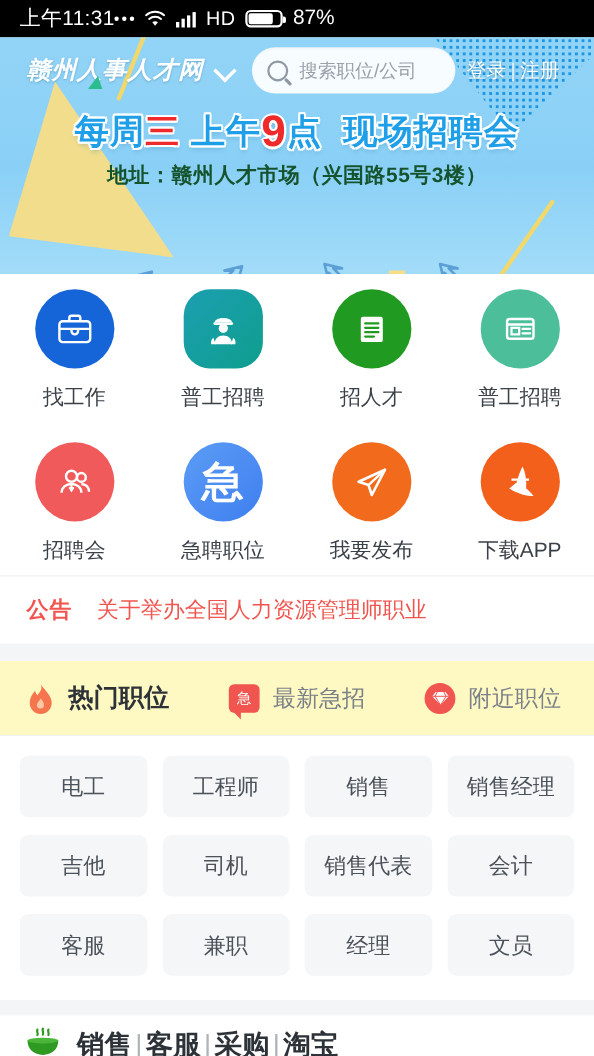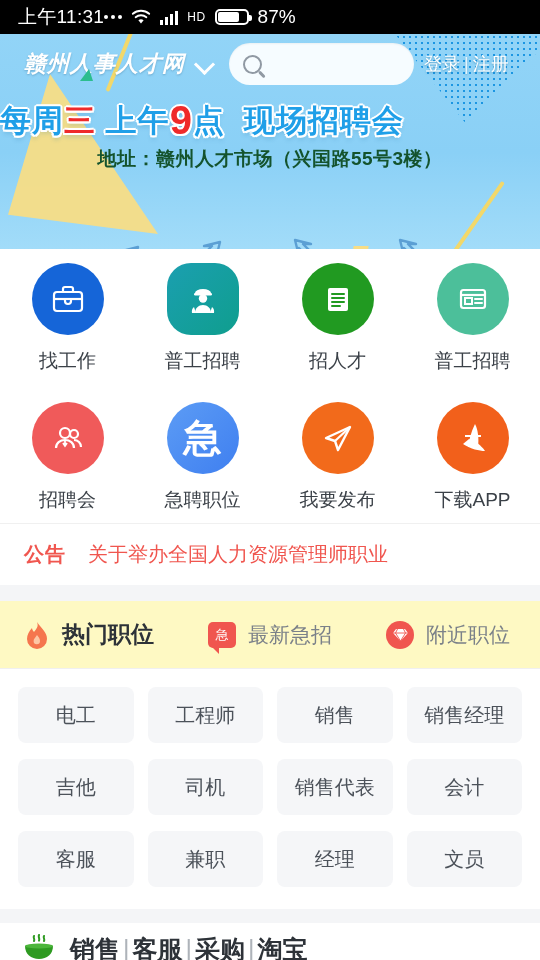--- a/index.html
+++ b/index.html
@@ -14,21 +14,21 @@
   
   .statusbar {
     height: 34px; background: #000; color: #fff;
     display: flex; align-items: center; 
     padding: 0 14px 0 18px;
   }
   .sb-time { font-size: 19px; letter-spacing: .3px; }
   .sb-right { display: flex; align-items: center; gap: 9px; }
   .sb-dots { display:flex; gap:3px; align-items:center; }
   .sb-dots i { width:4px; height:4px; background:#fff; border-radius:50%; display:block; }
-  .sb-hd { font-size: 12px; letter-spacing: .5px; }
+  .sb-hd { font-size: 18px; letter-spacing: .5px; }
   .sb-batt {
     width: 34px; height: 16px; border: 2px solid #fff; border-radius: 5px;
     position: relative; display:flex; align-items:center; padding:1px;
   }
   .sb-batt::after {
     content:''; position:absolute; right:-5px; top:4px; width:3px; height:6px;
     background:#fff; border-radius:0 2px 2px 0;
   }
   .sb-batt span { display:block; height:100%; background:#fff; border-radius:2px; }
   .sb-pct { font-size: 19px; }
@@ -99,21 +99,21 @@
   }
   .mag { width:19px; height:19px; border:2.4px solid #9099a3; border-radius:50%; position:relative; flex:none;}
   .mag::after { content:''; position:absolute; right:-6px; bottom:-4px; width:8px; height:2.6px; background:#9099a3; transform:rotate(45deg); border-radius:2px;}
   .search-ph { margin-left: 10px; color:#9aa1ab; font-size: 17px; }
   .auth { margin-left: 10px; color:#fff; font-size: 18px; white-space: nowrap; z-index: 7;
           text-shadow: 0 1px 2px rgba(40,110,150,.5); }
   .auth span { cursor:pointer; }
   .auth .div { opacity:.75; margin: 0 4px; }
 
   .headline {
-    position: absolute; top: 64px; left: 0; right: 0; z-index: 5;
+    position: absolute; top: 64px; left: 0; right: 0; text-align: center; z-index: 5;
     font-size: 31px; font-weight: bold; color: #1f9fe8;
     -webkit-text-stroke: 0px;
     text-shadow: 2px 0 0 #fff, -2px 0 0 #fff, 0 2px 0 #fff, 0 -2px 0 #fff,
                  1.5px 1.5px 0 #fff, -1.5px 1.5px 0 #fff, 1.5px -1.5px 0 #fff, -1.5px -1.5px 0 #fff,
                  0 4px 4px rgba(30,110,160,.25);
     letter-spacing: 1px;
   }
   .headline .red { color:#ef2a2a; }
   .headline .big9 { color:#ef2a2a; font-size: 40px; vertical-align: -3px; }
   .addr {
@@ -227,20 +227,21 @@
     </svg>
 
     <div class="banner-head">
       <div class="logo">
         <span>赣州人事人才网</span>
         <span class="logo-accent"></span>
       </div>
       <div class="chev"></div>
       <div class="searchbox">
         <span class="mag"></span>
+        <span class="search-ph">搜索职位/公司</span>
       </div>
       <div class="auth">
         <span>登录</span><span class="div">|</span><span>注册</span>
       </div>
     </div>
 
     <div class="headline">
       <span style="color:#1f9fe8">每周</span><span class="red">三</span><span style="color:#1f9fe8"> 上午</span><span class="big9">9</span><span style="color:#1f9fe8">点&nbsp; 现场招聘会</span>
     </div>
     <div class="addr">地址：赣州人才市场（兴国路55号3楼）</div>

